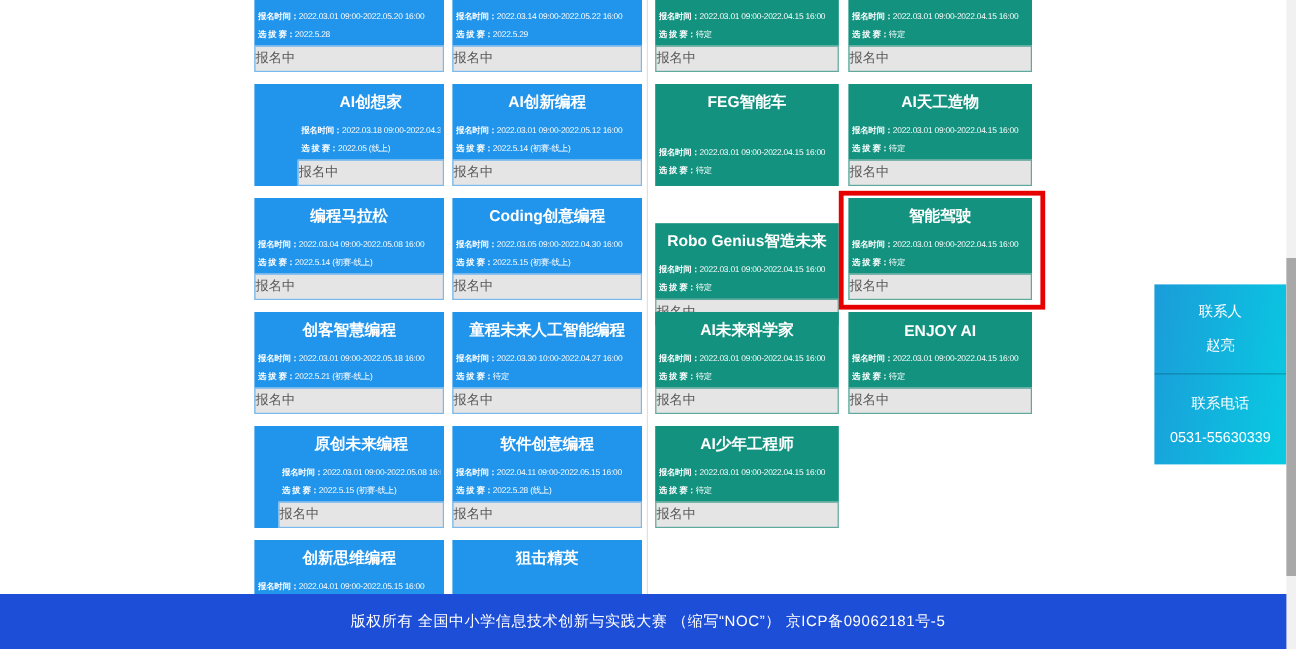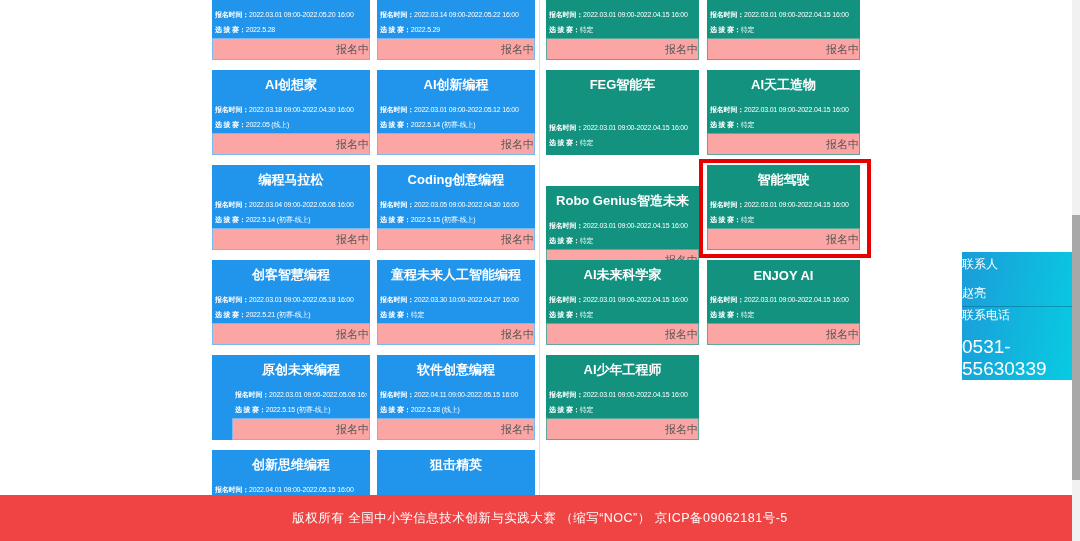--- a/index.html
+++ b/index.html
@@ -30,51 +30,51 @@
     white-space: nowrap; overflow: hidden;
   }
   .card-info { flex: 1 1 auto; padding: 2px 3px 0 3px; color: #ffffff; }
   .info-line {
     font-size: 7px; letter-spacing: -0.2px; line-height: 15px;
     white-space: nowrap; overflow: hidden;
   }
   .info-line .lbl { font-weight: bold; }
   .status-btn {
     flex: 0 0 22px; height: 22px; width: 100%;
-    background: #fca5a5; color: #555555;
-    font-size: 11px; line-height: 20px; text-align: right;
+    background: #e5e5e5; color: #555555;
+    font-size: 11px; line-height: 20px; text-align: left;
     cursor: pointer;
   }
   .card.blue .status-btn { border: 1px solid #79b9ef; }
   .card.teal .status-btn { border: 1px solid #5fa89c; }
 
   
   .highlight-box {
     position: absolute; left: 699px; top: 159px; width: 172px; height: 99px;
     border: 4px solid #e60000; z-index: 6; pointer-events: none;
   }
 
   
   .footer {
     position: absolute; left: 0; top: 495px; width: 1080px; height: 46px;
-    background: #ef4444; z-index: 5;
+    background: #1d4ed8; z-index: 5;
     display: flex; align-items: center; justify-content: center;
   }
   .footer-text { color: #ffffff; font-size: 12.5px; letter-spacing: 0.5px; }
 
   
   .contact-panel {
-    position: absolute; left: 962px; top: 252px; width: 110px; height: 128px;
+    position: absolute; left: 962px; top: 237px; width: 110px; height: 150px;
     background: linear-gradient(100deg, #1b9cd9 0%, #08cbe2 100%);
     z-index: 6; display: flex; flex-direction: column;
-    color: #ffffff; font-size: 12px;
+    color: #ffffff; text-align: center; font-size: 12px;
   }
   .contact-cell { flex: 1 1 50%; display: flex; flex-direction: column; justify-content: center; gap: 12px; }
   .contact-cell.first { border-bottom: 1px solid rgba(0,70,90,0.35); }
-  .contact-phone { font-size: 19px; }
+  .contact-phone { font-size: 12px; }
 
   
   .scrollbar {
     position: absolute; right: 0; top: 0; width: 8px; height: 541px;
     background: #f1f1f1; z-index: 10;
   }
   .scrollbar-thumb { position: absolute; left: 0; top: 215px; width: 8px; height: 265px; background: #a8a8a8; }
 </style>
 </head>
 <body>
@@ -101,21 +101,21 @@
     <div class="card-info">
       <div class="info-line">
         <span class="lbl">报名时间：</span><span>2022.03.14 09:00-2022.05.22 16:00</span>
       </div>
       <div class="info-line">
         <span class="lbl">选 拔 赛：</span><span>2022.5.29</span>
       </div>
     </div>
     <div class="status-btn">报名中</div>
   </div>
-      <div class="card blue" style="grid-area: 2 / 1;">
+      <div class="card blue" style="grid-area: 2 / 1; padding-left: 36px;">
     <div class="card-title">AI创想家</div>
     <div class="card-info">
       <div class="info-line">
         <span class="lbl">报名时间：</span><span>2022.03.18 09:00-2022.04.30 16:00</span>
       </div>
       <div class="info-line">
         <span class="lbl">选 拔 赛：</span><span>2022.05 (线上)</span>
       </div>
     </div>
     <div class="status-btn">报名中</div>

